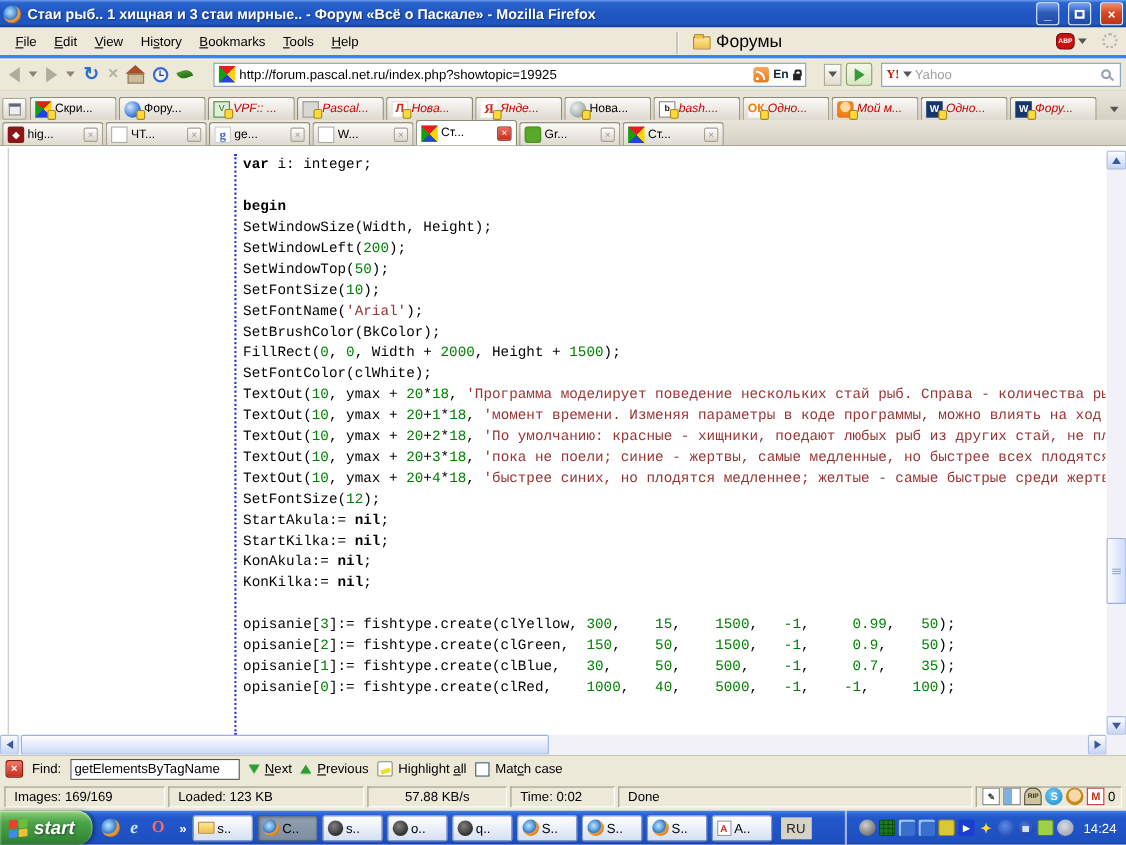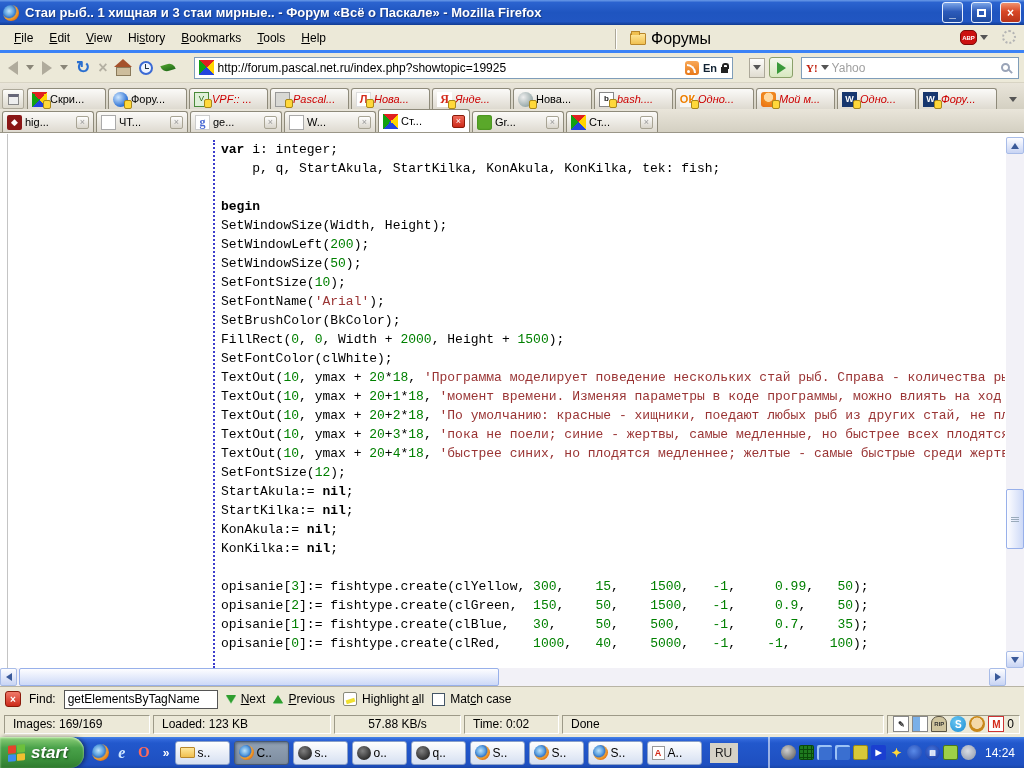--- a/index.html
+++ b/index.html
@@ -370,26 +370,25 @@
         <span class="fav fav-pascal"></span>
         <span class="tab-label">Ст...</span>
         <span class="tab-close">×</span>
       </div>
     </div>
 
   <div class="content">
     <span class="leftline"></span>
     <div class="codeblock" id="codeblock">
         <div class="code-line"><span class="c-k">var</span><span class="c-p"> i: integer;</span></div>
-        <div class="code-line"><span class="c-p">    p, q, StartAkula, StartKilka, KonAkula, KonKilka, tek: fish;</span></div>
         <div class="code-line">&nbsp;</div>
         <div class="code-line"><span class="c-k">begin</span></div>
         <div class="code-line"><span class="c-p">SetWindowSize(Width, Height);</span></div>
         <div class="code-line"><span class="c-p">SetWindowLeft(</span><span class="c-n">200</span><span class="c-p">);</span></div>
-        <div class="code-line"><span class="c-p">SetWindowSize(</span><span class="c-n">50</span><span class="c-p">);</span></div>
+        <div class="code-line"><span class="c-p">SetWindowTop(</span><span class="c-n">50</span><span class="c-p">);</span></div>
         <div class="code-line"><span class="c-p">SetFontSize(</span><span class="c-n">10</span><span class="c-p">);</span></div>
         <div class="code-line"><span class="c-p">SetFontName(</span><span class="c-s">'Arial'</span><span class="c-p">);</span></div>
         <div class="code-line"><span class="c-p">SetBrushColor(BkColor);</span></div>
         <div class="code-line"><span class="c-p">FillRect(</span><span class="c-n">0</span><span class="c-p">, </span><span class="c-n">0</span><span class="c-p">, Width + </span><span class="c-n">2000</span><span class="c-p">, Height + </span><span class="c-n">1500</span><span class="c-p">);</span></div>
         <div class="code-line"><span class="c-p">SetFontColor(clWhite);</span></div>
         <div class="code-line"><span class="c-p">TextOut(</span><span class="c-n">10</span><span class="c-p">, ymax + </span><span class="c-n">20</span><span class="c-p">*</span><span class="c-n">18</span><span class="c-p">, </span><span class="c-s">'Программа моделирует поведение нескольких стай рыб. Справа - количества рыб в текущий'</span></div>
         <div class="code-line"><span class="c-p">TextOut(</span><span class="c-n">10</span><span class="c-p">, ymax + </span><span class="c-n">20</span><span class="c-p">+</span><span class="c-n">1</span><span class="c-p">*</span><span class="c-n">18</span><span class="c-p">, </span><span class="c-s">'момент времени. Изменяя параметры в коде программы, можно влиять на ход битвы.'</span></div>
         <div class="code-line"><span class="c-p">TextOut(</span><span class="c-n">10</span><span class="c-p">, ymax + </span><span class="c-n">20</span><span class="c-p">+</span><span class="c-n">2</span><span class="c-p">*</span><span class="c-n">18</span><span class="c-p">, </span><span class="c-s">'По умолчанию: красные - хищники, поедают любых рыб из других стай, не плодятся,'</span></div>
         <div class="code-line"><span class="c-p">TextOut(</span><span class="c-n">10</span><span class="c-p">, ymax + </span><span class="c-n">20</span><span class="c-p">+</span><span class="c-n">3</span><span class="c-p">*</span><span class="c-n">18</span><span class="c-p">, </span><span class="c-s">'пока не поели; синие - жертвы, самые медленные, но быстрее всех плодятся; зелёные - з</span></div>
         <div class="code-line"><span class="c-p">TextOut(</span><span class="c-n">10</span><span class="c-p">, ymax + </span><span class="c-n">20</span><span class="c-p">+</span><span class="c-n">4</span><span class="c-p">*</span><span class="c-n">18</span><span class="c-p">, </span><span class="c-s">'быстрее синих, но плодятся медленнее; желтые - самые быстрые среди жертв, но желтых п</span></div>

